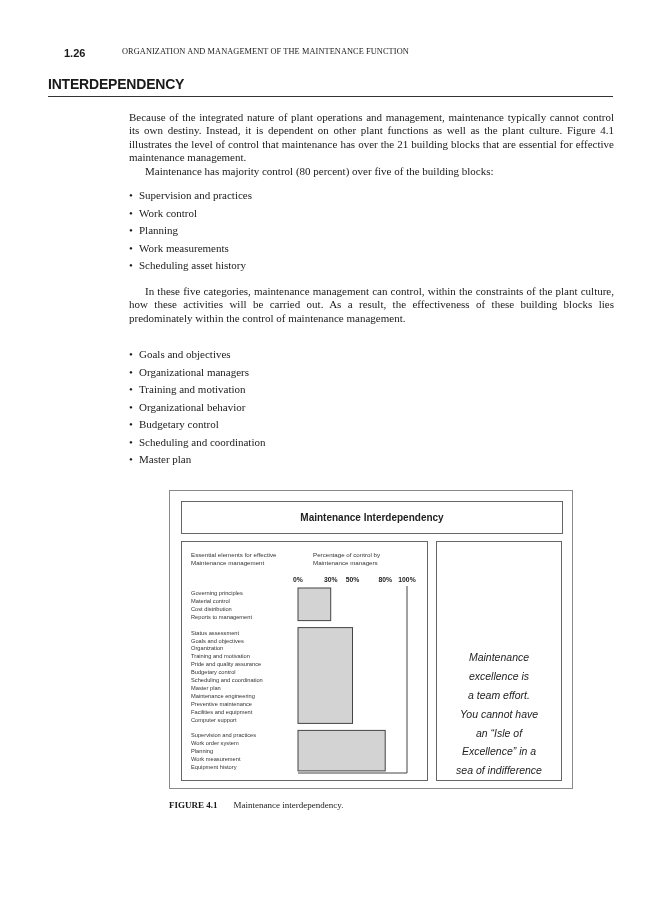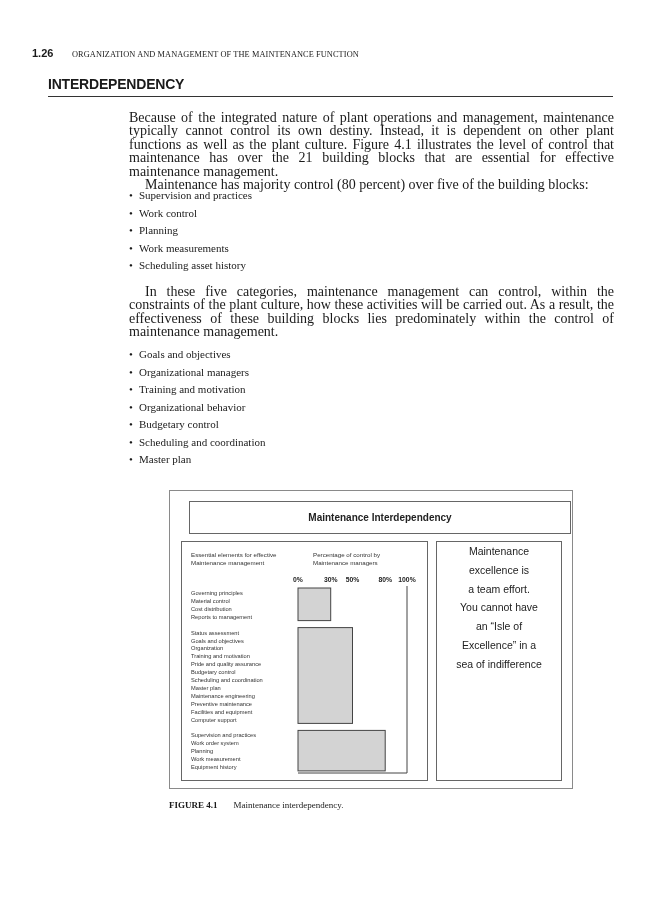--- a/index.html
+++ b/index.html
@@ -1,40 +1,40 @@
 <!DOCTYPE html>
 <html><head>
   <meta charset="utf-8">
   <style>
     * { box-sizing: border-box; margin: 0; padding: 0; }
     html, body { width: 662px; height: 900px; background: #ffffff; overflow: hidden; }
     body { position: relative; font-family: "Liberation Serif", serif; color: #1a1a1a; }
 
-    .running-head { position: absolute; left: 32px; top: 47px; display: flex; align-items: flex-end; }
+    .running-head { position: absolute; left: 64px; top: 47px; display: flex; align-items: flex-start; gap: 18px; }
     .page-num { font-family: "Liberation Sans", sans-serif; font-weight: bold; font-size: 11px; width: 40px; }
     .running-title { font-family: "Liberation Serif", serif; font-size: 8.3px; letter-spacing: 0.1px; }
 
     .section-title { position: absolute; left: 48px; top: 76px; font-family: "Liberation Sans", sans-serif; font-weight: bold; font-size: 14px; letter-spacing: -0.2px; }
     .section-rule { position: absolute; left: 48px; top: 96px; width: 565px; height: 1px; background: #333; }
 
-    .body { position: absolute; left: 129px; width: 485px; font-size: 14px; line-height: 13.4px; text-align: justify; }
+    .body { position: absolute; left: 129px; width: 485px; font-size: 11px; line-height: 13.4px; text-align: justify; }
     .p1 { top: 111px; }
     .indent { text-indent: 16px; }
     .bullets { position: absolute; left: 129px; list-style: none; font-size: 11px; }
     .bullets li { height: 17.5px; line-height: 17.5px; position: relative; padding-left: 10px; }
     .bullets li::before { content: "\2022"; position: absolute; left: 0; top: 0; }
     .b1 { top: 187px; }
     .p2 { top: 285px; }
     .b2 { top: 346px; }
 
     
     .figure { position: absolute; left: 169px; top: 490px; width: 404px; height: 299px; border: 1px solid #8a8a8a; }
-    .fig-title-box { position: absolute; left: 19px; top: 10px; width: 382px; height: 33px; border: 1px solid #666; display: flex; align-items: center; justify-content: center; font-family: "Liberation Sans", sans-serif; font-weight: bold; font-size: 10px; color: #222; }
+    .fig-title-box { position: absolute; left: 11px; top: 10px; width: 382px; height: 33px; border: 1px solid #666; display: flex; align-items: center; justify-content: center; font-family: "Liberation Sans", sans-serif; font-weight: bold; font-size: 10px; color: #222; }
     .chart-panel { position: absolute; left: 11px; top: 50px; width: 247px; height: 240px; border: 1px solid #666; }
-    .quote-panel { position: absolute; left: 266px; top: 50px; width: 126px; height: 240px; border: 1px solid #666; display: flex; align-items: flex-start; justify-content: center; }
+    .quote-panel { position: absolute; left: 266px; top: 50px; width: 126px; height: 240px; border: 1px solid #666; display: flex; align-items: flex-end; justify-content: center; font-style: italic; }
     .quote { font-family: "Liberation Sans", sans-serif; font-size: 10.5px; line-height: 18.8px; text-align: center; color: #222; }
 
     .hdr-left { position: absolute; left: 9px; top: 9px; font-family: "Liberation Sans", sans-serif; font-size: 6.2px; line-height: 8px; color: #333; }
     .hdr-right { position: absolute; left: 131px; top: 9px; font-family: "Liberation Sans", sans-serif; font-size: 6.2px; line-height: 8px; color: #333; }
 
     .chart-svg { position: absolute; left: 0; top: 0; }
     .tick-label { font-family: "Liberation Sans", sans-serif; font-size: 6.8px; font-weight: bold; fill: #222; }
     .cat-label { font-family: "Liberation Sans", sans-serif; font-size: 5.7px; fill: #333; }
 
     .caption { position: absolute; left: 169px; top: 800px; font-size: 9px; }

